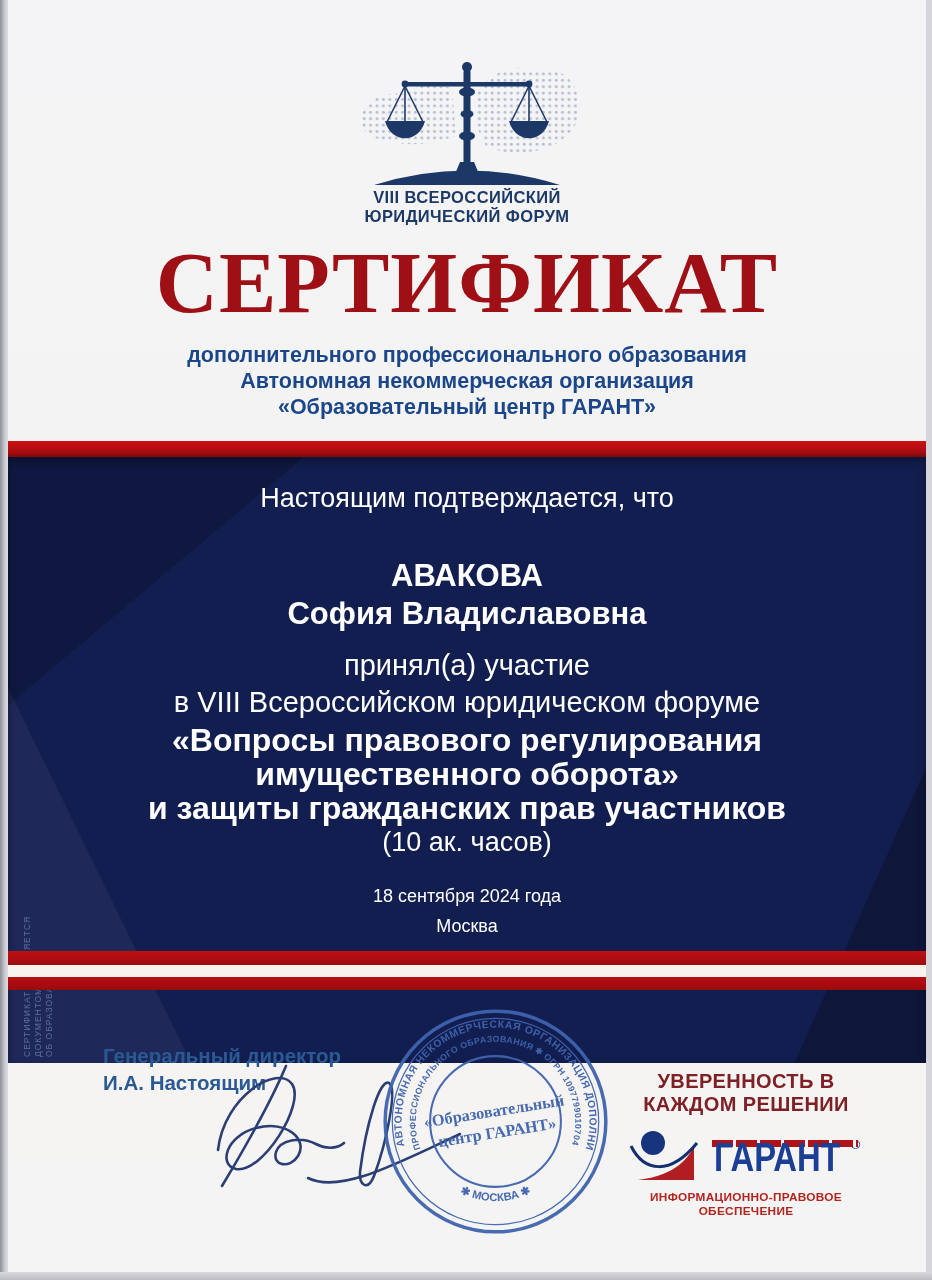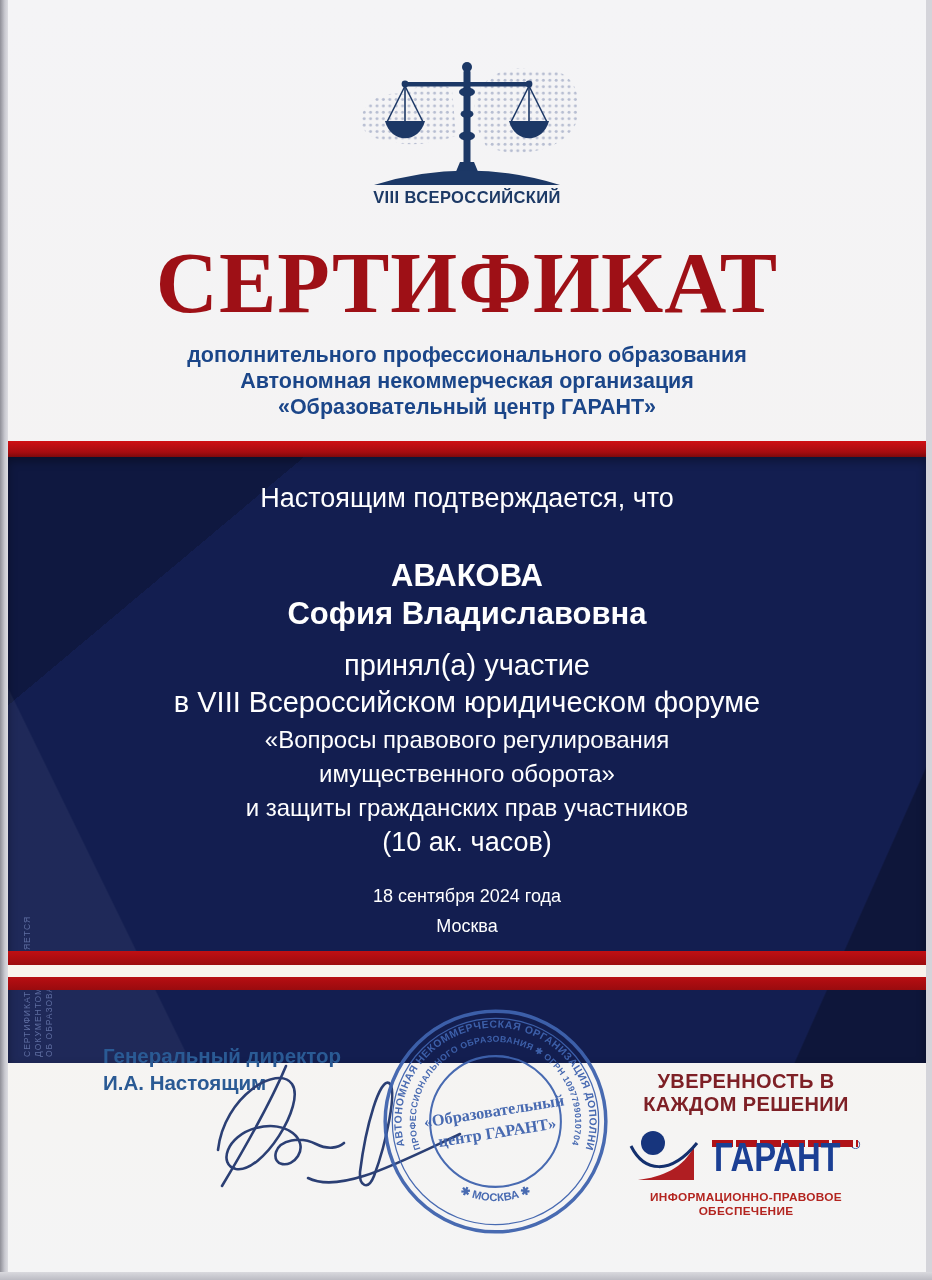--- a/index.html
+++ b/index.html
@@ -54,21 +54,21 @@
       conic-gradient(from 205deg at 0% 41%,
         #141f4e 0 22deg,#0e1739 22deg 40deg,#192563 40deg 62deg,
         #10194a 62deg 88deg,#0b1233 88deg 118deg,#121c4c 118deg 145deg,
         #0f1840 145deg 205deg,#131e50 205deg 360deg);
     box-shadow:inset 0 4px 10px rgba(0,0,0,.35);
   }
   .panel .line{position:absolute;left:0;right:0;text-align:center;}
   .p-confirm{top:26px;font-size:27px;}
   .p-name{top:100px;font-size:31px;font-weight:bold;line-height:38px;}
   .p-part{top:190px;font-size:29px;line-height:37px;}
-  .p-topic{top:266px;font-size:24px;font-weight:normal;line-height:34px;}
+  .p-topic{top:266px;font-size:32px;font-weight:bold;line-height:34px;}
   .p-hours{top:370px;font-size:27px;}
   .p-date{top:424px;font-size:18px;line-height:30px;}
   .side-note{
     position:absolute;left:47px;bottom:6px;width:178px;
     transform:rotate(-90deg);transform-origin:0 100%;
     font-size:8.5px;line-height:11px;letter-spacing:1px;
     color:#7383b8;opacity:.75;text-align:left;
   }
 
   
@@ -128,20 +128,21 @@
             <line x1="187" y1="28" x2="205" y2="64"></line>
         </g>
         <path d="M43,63 C49,86 77,86 83,63 Z"></path>
         <path d="M167,63 C173,86 201,86 207,63 Z"></path>
         <path d="M118,104 L132,104 L137,116 L113,116 Z"></path>
         <path d="M32,127 Q125,98 218,127 Z"></path>
       </g>
     </svg>
     <div class="logo-text">
       <div>VIII ВСЕРОССИЙСКИЙ</div>
+      <div>ЮРИДИЧЕСКИЙ ФОРУМ</div>
     </div>
   </div>
 
   <div class="cert-title">СЕРТИФИКАТ</div>
 
   <div class="org-block">
     <div>дополнительного профессионального образования</div>
     <div>Автономная некоммерческая организация</div>
     <div>«Образовательный центр ГАРАНТ»</div>
   </div>

